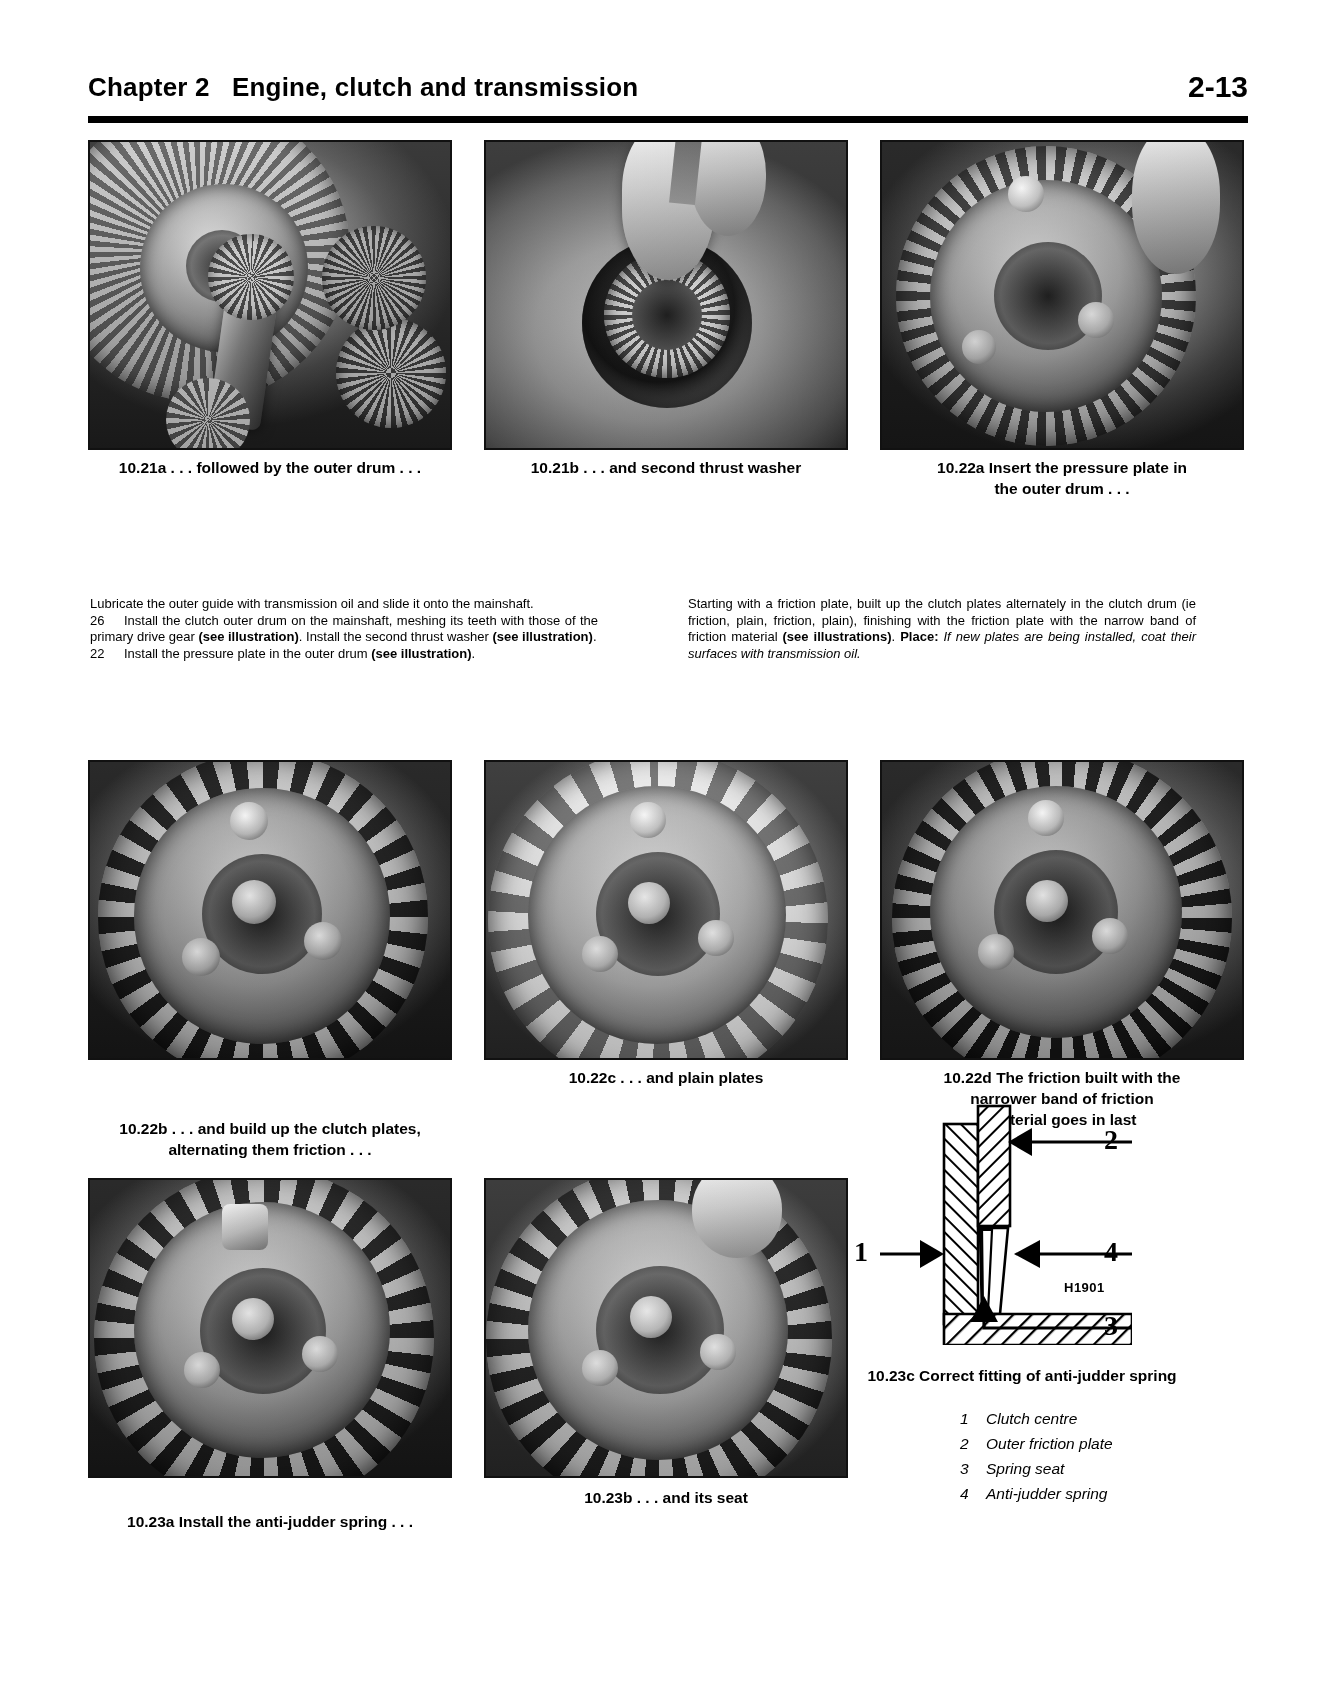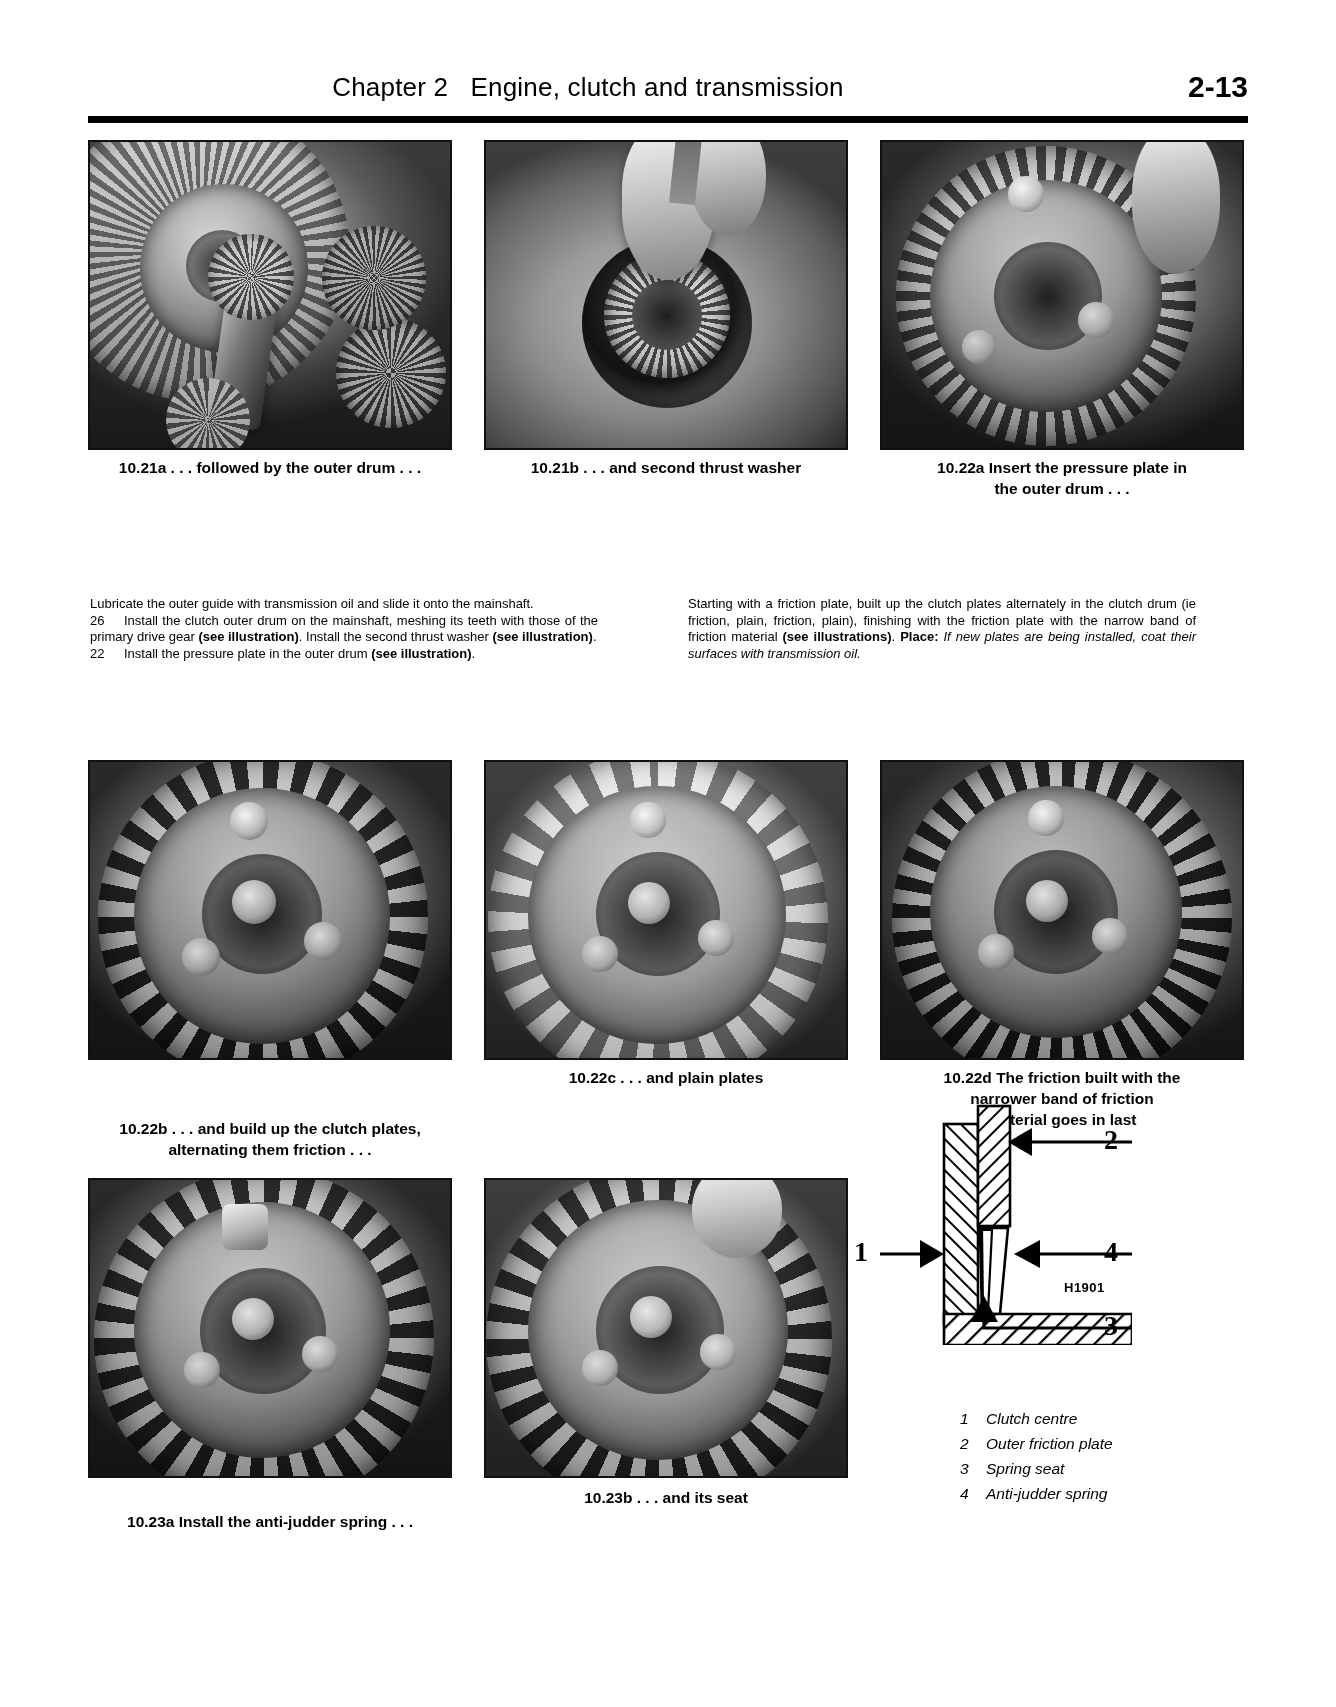--- a/index.html
+++ b/index.html
@@ -13,22 +13,22 @@
     overflow:hidden;
   }
   .page { position:absolute; left:0; top:0; width:1336px; height:1707px; }
 
   
   .header {
     position:absolute; left:88px; top:72px; width:1160px; height:42px;
   }
   .header-title {
     position:absolute; left:0; top:0; width:1000px;
-    text-align:center;
-    font-size:26px; font-weight:normal; letter-spacing:.2px;
+    text-align:left;
+    font-size:26px; font-weight:bold; letter-spacing:.2px;
     white-space:pre;
   }
   .header-page {
     position:absolute; right:0; top:-2px;
     font-size:30px; font-weight:bold;
   }
   .header-rule {
     position:absolute; left:88px; top:116px; width:1160px; height:7px;
     background:#000;
   }
@@ -384,20 +384,21 @@
       </g>
     </svg>
 
     <div class="dia-label" style="left:272px; top:34px;">2</div>
     <div class="dia-label" style="left:272px; top:146px;">4</div>
     <div class="dia-label" style="left:22px; top:146px;">1</div>
     <div class="dia-label" style="left:272px; top:220px;">3</div>
     <div class="hcode" style="left:232px; top:190px;">H1901</div>
   </div>
 
+  <div class="caption" style="left:802px; top:1366px; width:440px;">10.23c  Correct fitting of anti-judder spring</div>
 
   <div class="keylist">
     <span class="krow"><span class="knum">1</span><span>Clutch centre</span></span>
     <span class="krow"><span class="knum">2</span><span>Outer friction plate</span></span>
     <span class="krow"><span class="knum">3</span><span>Spring seat</span></span>
     <span class="krow"><span class="knum">4</span><span>Anti-judder spring</span></span>
   </div>
 
 </div>
 

